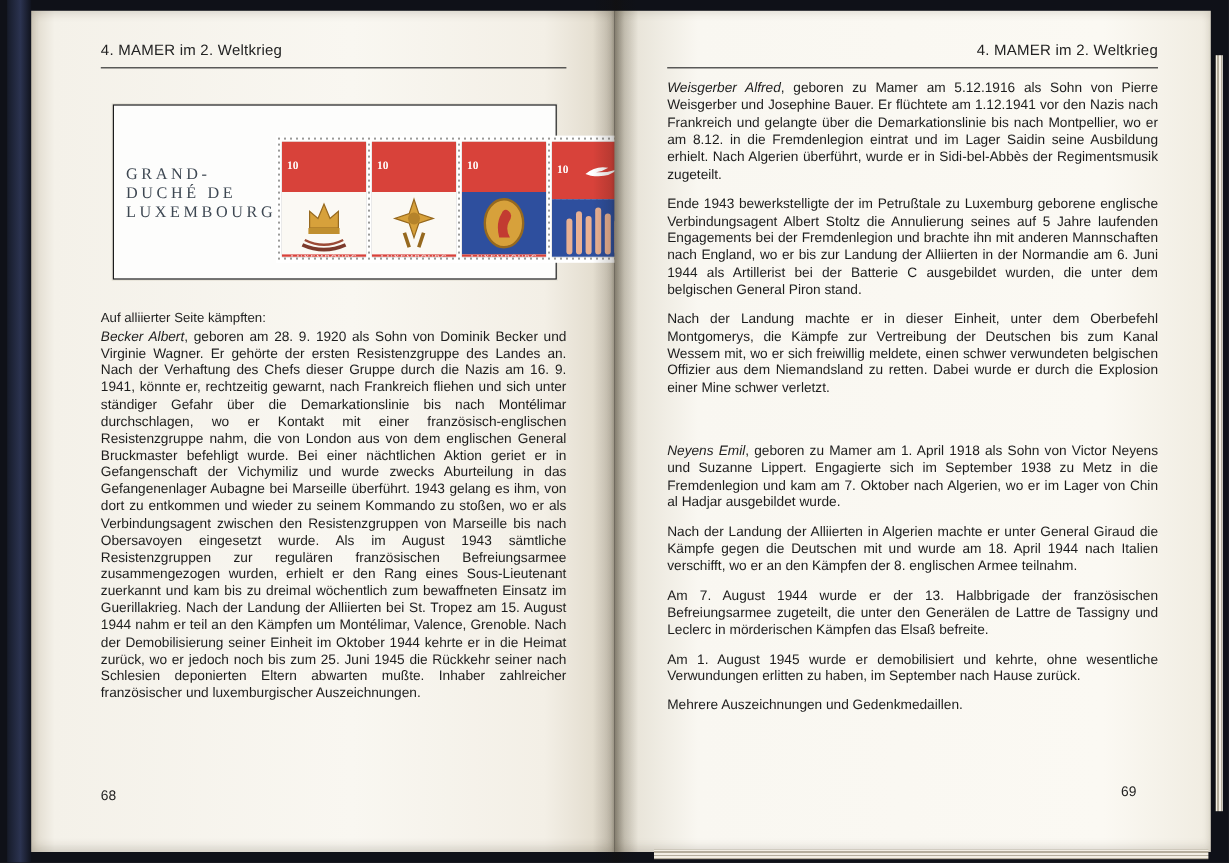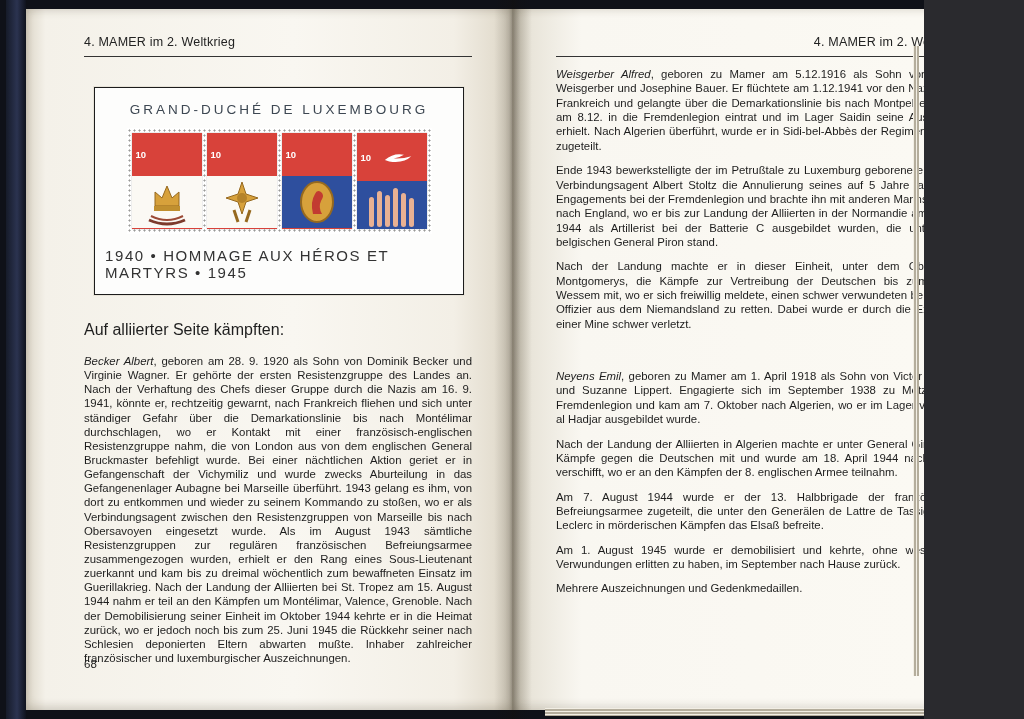--- a/index.html
+++ b/index.html
@@ -1,16 +1,16 @@
 <!DOCTYPE html>
 <html lang="de"><head>
 <meta charset="utf-8">
 <style>
   html,body{margin:0;padding:0;background:#2a2a2e;}
-  .photo{position:relative;width:924px;height:719px;background:#0f1118;overflow:hidden;
+  .photo{position:relative;width:1024px;height:719px;background:#0f1118;overflow:hidden;
          font-family:"Liberation Sans",sans-serif;color:#1e1e1e;}
   .cover-edge{position:absolute;left:6px;top:0;width:20px;height:719px;
               background:linear-gradient(90deg,#161b29 0%,#2b3350 55%,#10131d 100%);}
   .page{position:absolute;top:9px;height:701px;}
   .page.left{left:26px;width:486px;
     background:linear-gradient(90deg,#ddd7c9 0%,#f4f1e9 4%,#f9f7f1 55%,#f3efe6 88%,#ddd6c6 100%);
     box-shadow:inset 0 -4px 8px rgba(60,50,30,.18), inset 0 4px 6px rgba(60,50,30,.10);}
   .page.right{left:512px;width:497px;
     background:linear-gradient(90deg,#c6bfae 0%,#e9e5da 4%,#f9f7f1 14%,#fbf9f3 82%,#f0ece1 100%);
     box-shadow:inset 0 -4px 8px rgba(60,50,30,.16), inset 0 4px 6px rgba(60,50,30,.08);}
@@ -23,42 +23,42 @@
 
   .content-l{position:absolute;left:58px;right:40px;top:26px;bottom:18px;}
   .content-r{position:absolute;left:44px;right:44px;top:26px;bottom:18px;}
 
   .running-header{font-size:12.5px;letter-spacing:.2px;color:#222;
     padding-bottom:7px;border-bottom:1.3px solid #333;}
   .running-header.rh-right{text-align:right;}
 
   
   .stamp-frame{margin:30px 8px 0 10px;border:1.5px solid #1c1c1c;background:#fdfdfc;
-    padding:14px 10px 13px 10px;display:flex;flex-direction:column;align-items:center;
-    box-shadow:0 0 0 1px #e7e3d8;}
+    padding:14px 10px 13px 10px;display:flex;flex-direction:row;align-items:center;
+    box-shadow:0 0 0 1px #e7e3d8;font-family:Liberation Serif, serif;}
   .sheet-title{font-size:13.5px;letter-spacing:3px;color:#3d4752;font-weight:500;}
   .stamps-row{margin-top:11px;display:flex;gap:5px;padding:5px;background-color:#fff;
     background-image:radial-gradient(circle,#9a9a98 .9px,transparent 1.15px);
     background-size:5px 5px;}
   .stamp{width:70px;height:96px;display:flex;flex-direction:column;overflow:hidden;
     box-shadow:0 0 1px rgba(0,0,0,.4);}
   .s-top{height:20px;background:#d8423a;color:#fff;display:flex;align-items:center;
     padding:16px 4px;font-size:9.5px;font-weight:bold;}
   .s-top .dove-wrap{flex:1;display:flex;justify-content:flex-end;}
   .s-mid{flex:1;display:flex;align-items:center;justify-content:center;background:#fbf9f4;}
   .s-mid.blue{background:#2e4f9e;}
   .s-bot{height:13px;background:#d8423a;color:#fff;font-size:6.5px;letter-spacing:1px;
     display:flex;align-items:center;justify-content:center;}
   .sheet-caption{margin-top:13px;font-size:15px;letter-spacing:1.6px;color:#333;}
 
-  .intro{margin:26px 0 0 0;font-size:16px;}
+  .intro{margin:26px 0 0 0;font-size:11px;}
   .bio{margin:10px 0 0 0;font-size:11.4px;line-height:1.26;text-align:justify;
     color:#1d1d1d;hyphens:auto;-webkit-hyphens:auto;}
   .bio i{font-style:italic;}
-  .content-l .bio{margin-top:15px;line-height:1.24;}
+  .content-l .bio{margin-top:3px;line-height:1.24;}
   .section-gap{margin-top:38px;}
 
   .pagenum{position:absolute;font-size:11.5px;color:#222;}
   .pn-left{left:0;bottom:22px;}
   .pn-right{right:18px;bottom:26px;}
 </style>
 </head>
 <body>
 
 <div class="photo">

